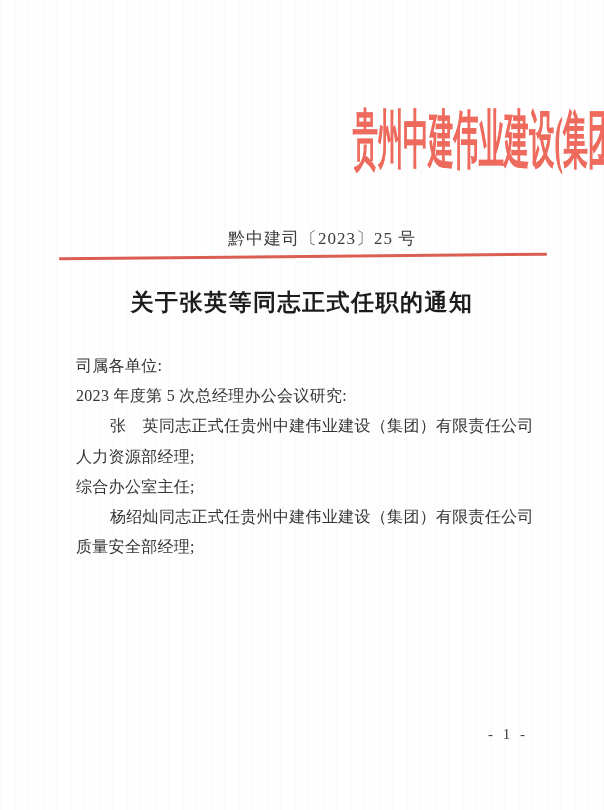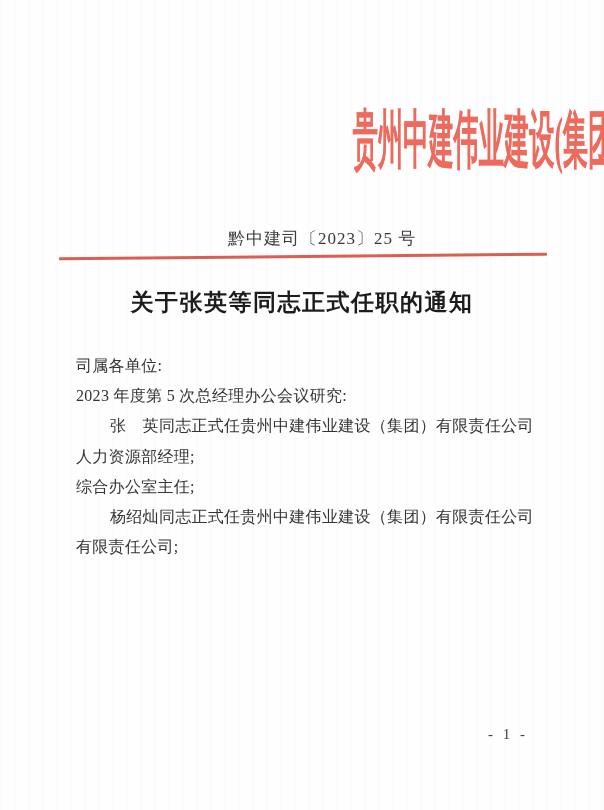--- a/index.html
+++ b/index.html
@@ -90,18 +90,18 @@
   <div class="doc-title">关于张英等同志正式任职的通知</div>
 
   <div class="body-block">
 
   <div class="body-line" style="">司属各单位:</div>
       <div class="body-line" style="">2023 年度第 5 次总经理办公会议研究:</div>
       <div class="body-line indent" style="">张　英同志正式任贵州中建伟业建设（集团）有限责任公司</div>
       <div class="body-line" style="">人力资源部经理;</div>
       <div class="body-line" style="">综合办公室主任;</div>
       <div class="body-line indent" style="">杨绍灿同志正式任贵州中建伟业建设（集团）有限责任公司</div>
-      <div class="body-line" style="">有限责任公司;</div>
+      <div class="body-line" style="">质量安全部经理;</div>
     </div>
 
   <div class="page-number">- 1 -</div>
 
 </div>
 
 </body></html>

